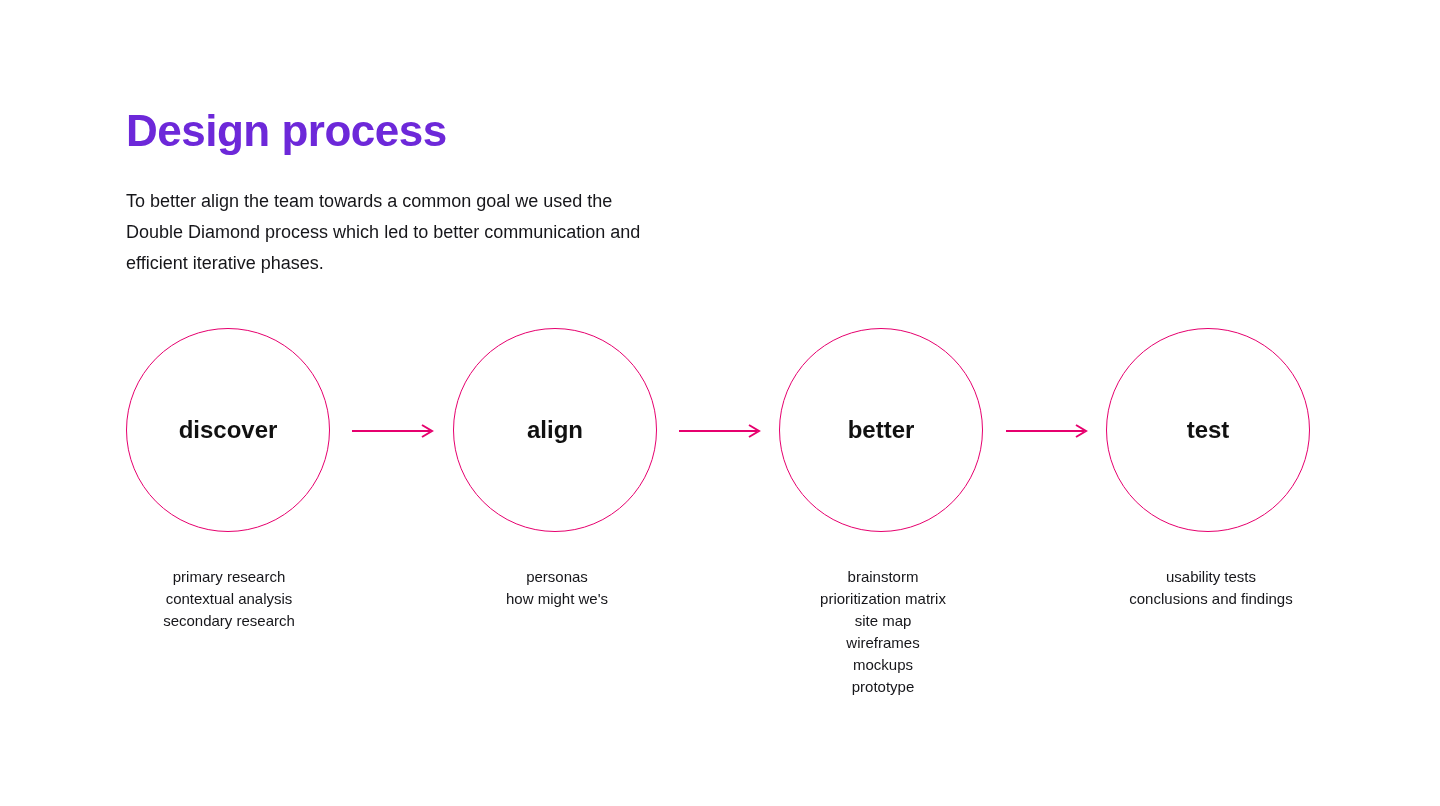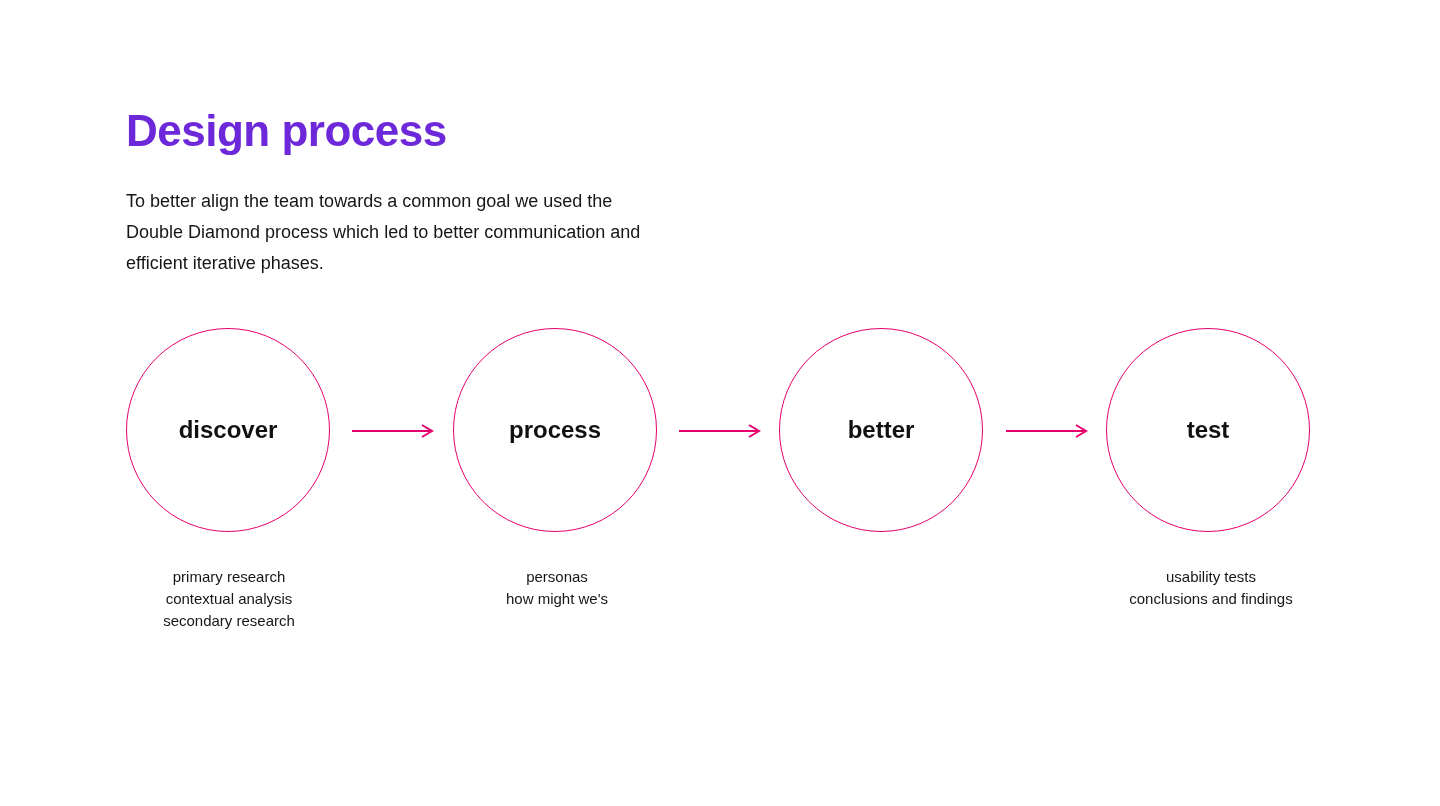--- a/index.html
+++ b/index.html
@@ -136,21 +136,21 @@
 
     <div class="arrow arrow-1">
       <svg width="86" height="16" viewBox="0 0 86 16">
         <line x1="0" y1="8" x2="78" y2="8" stroke="#e6006e" stroke-width="2"></line>
         <polyline points="70,2 80,8 70,14" fill="none" stroke="#e6006e" stroke-width="2"></polyline>
       </svg>
     </div>
 
     <div class="stage stage-2">
       <div class="circle">
-        <span class="circle-label">process</span>
+        <span class="circle-label">align</span>
       </div>
     </div>
 
     <div class="arrow arrow-2">
       <svg width="86" height="16" viewBox="0 0 86 16">
         <line x1="0" y1="8" x2="78" y2="8" stroke="#e6006e" stroke-width="2"></line>
         <polyline points="70,2 80,8 70,14" fill="none" stroke="#e6006e" stroke-width="2"></polyline>
       </svg>
     </div>
 
@@ -178,19 +178,27 @@
   <div class="captions">
     <div class="caption caption-1">
         <div>primary research</div>
         <div>contextual analysis</div>
         <div>secondary research</div>
       </div>
     <div class="caption caption-2">
         <div>personas</div>
         <div>how might we's</div>
       </div>
+    <div class="caption caption-3">
+        <div>brainstorm</div>
+        <div>prioritization matrix</div>
+        <div>site map</div>
+        <div>wireframes</div>
+        <div>mockups</div>
+        <div>prototype</div>
+      </div>
     <div class="caption caption-4">
         <div>usability tests</div>
         <div>conclusions and findings</div>
       </div>
   </div>
 
 </div>
 
 </body></html>

